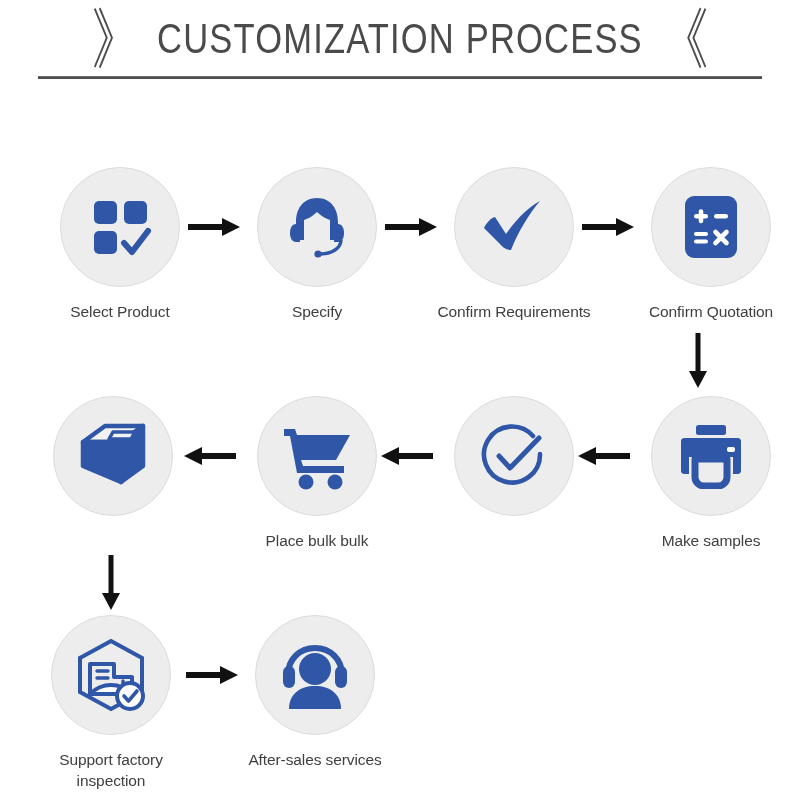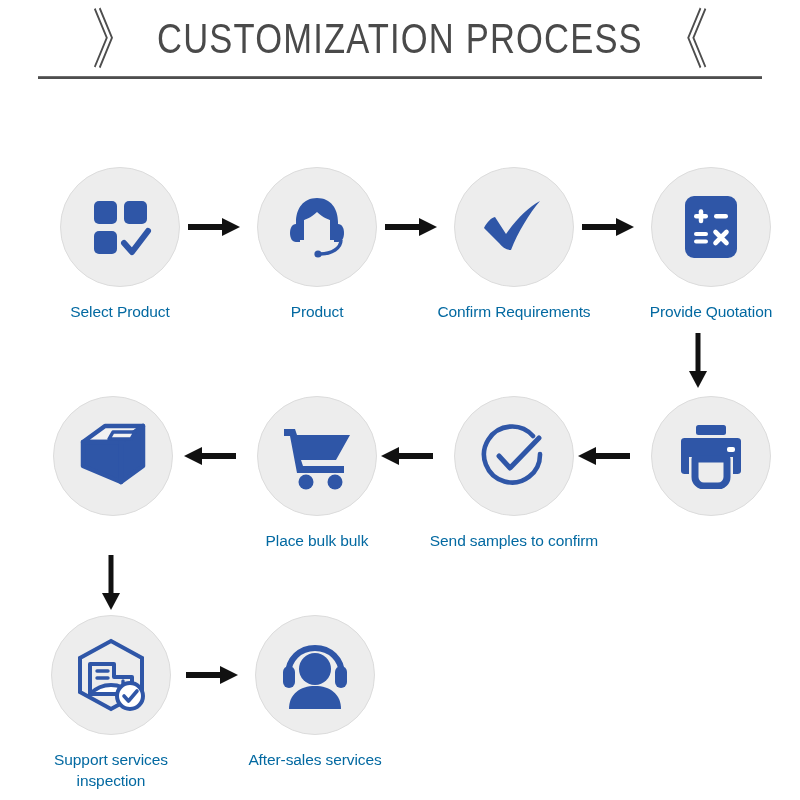--- a/index.html
+++ b/index.html
@@ -79,21 +79,21 @@
     box-sizing: border-box;
     display: flex;
     align-items: center;
     justify-content: center;
   }
   .circle svg { display: block; }
   .node-label {
     margin-top: 14px;
     font-size: 15.5px;
     line-height: 21px;
-    color: #0369a1;
+    color: #404040;
     font-family: "Liberation Sans", sans-serif;
     letter-spacing: -0.1px;
     white-space: pre-line;
   }
 
   
   .arrow-h, .arrow-v {
     position: absolute;
   }
   .arrow-h svg, .arrow-v svg { display: block; }
@@ -136,21 +136,21 @@
     <span>
       <svg width="74" height="74" viewBox="0 0 74 74">
         <path d="M37 8 C23 8 16 19 16 32 L16 46 C16 48 18 50 20 50 L24 50 L24 30 C24 30 31 28 37 22 C43 28 50 30 50 30 L50 50 L54 50 C56 50 58 48 58 46 L58 32 C58 19 51 8 37 8 Z" fill="#2F56A7"></path>
         <path d="M16 34 C12 34 10 38 10 43 C10 48 12 52 16 52 L20 52 L20 34 Z" fill="#2F56A7"></path>
         <path d="M58 34 C62 34 64 38 64 43 C64 48 62 52 58 52 L54 52 L54 34 Z" fill="#2F56A7"></path>
         <path d="M61 50 C61 58 52 64 40 64" fill="none" stroke="#2F56A7" stroke-width="3.4"></path>
         <circle cx="38" cy="64" r="3.6" fill="#2F56A7"></circle>
       </svg>
     </span>
   </div>
-  <div class="node-label">Product</div>
+  <div class="node-label">Specify</div>
 </div>
 
 <div class="arrow-h" style="left:385px; top:215px;">
   <svg width="54" height="24" viewBox="0 0 54 24">
     <path d="M0 12 L38 12" stroke="#111111" stroke-width="6"></path>
     <path d="M34 3 L52 12 L34 21 Z" fill="#111111"></path>
   </svg>
 </div>
 
 <div class="node" style="left:429px; top:167px;">
@@ -178,21 +178,21 @@
         <rect x="6" y="4" width="52" height="62" rx="9" fill="#2F56A7"></rect>
         <rect x="15" y="22" width="14" height="4.5" rx="2.2" fill="#ffffff"></rect>
         <rect x="19.75" y="17.25" width="4.5" height="14" rx="2.2" fill="#ffffff"></rect>
         <rect x="35" y="22" width="14" height="4.5" rx="2.2" fill="#ffffff"></rect>
         <rect x="15" y="40" width="14" height="4" rx="2" fill="#ffffff"></rect>
         <rect x="15" y="47.5" width="14" height="4" rx="2" fill="#ffffff"></rect>
         <path d="M36.5 40 L47.5 51 M47.5 40 L36.5 51" stroke="#ffffff" stroke-width="4.6" stroke-linecap="round"></path>
       </svg>
     </span>
   </div>
-  <div class="node-label">Provide Quotation</div>
+  <div class="node-label">Confirm Quotation</div>
 </div>
 
 <div class="arrow-v" style="left:686px; top:333px;">
   <svg width="24" height="56" viewBox="0 0 24 56">
     <path d="M12 0 L12 40" stroke="#111111" stroke-width="5"></path>
     <path d="M3 38 L12 55 L21 38 Z" fill="#111111"></path>
   </svg>
 </div>
 
 <div class="node" style="left:28px; top:396px;">
@@ -237,41 +237,41 @@
 
 <div class="node" style="left:429px; top:396px;">
   <div class="circle">
     <span>
       <svg width="76" height="76" viewBox="0 0 76 76">
         <path d="M57 18 A28 28 0 1 0 64 36" fill="none" stroke="#2F56A7" stroke-width="4.6" stroke-linecap="round"></path>
         <path d="M23 38 L34 50 L63 20" fill="none" stroke="#2F56A7" stroke-width="5" stroke-linecap="round" stroke-linejoin="round"></path>
       </svg>
     </span>
   </div>
-  <div class="node-label">Send samples to confirm</div>
 </div>
 
 <div class="arrow-h" style="left:576px; top:444px;">
   <svg width="54" height="24" viewBox="0 0 54 24">
     <path d="M54 12 L16 12" stroke="#111111" stroke-width="6"></path>
     <path d="M20 3 L2 12 L20 21 Z" fill="#111111"></path>
   </svg>
 </div>
 
 <div class="node" style="left:626px; top:396px;">
   <div class="circle">
     <span>
       <svg width="72" height="66" viewBox="0 0 72 66">
         <rect x="21" y="2" width="30" height="10" rx="2.5" fill="#2F56A7"></rect>
         <path d="M6 18 C6 16 7.5 15 9.5 15 L62.5 15 C64.5 15 66 16 66 18 L66 48 C66 50 64.5 51 62.5 51 L58 51 L58 34 L14 34 L14 51 L9.5 51 C7.5 51 6 50 6 48 Z" fill="#2F56A7"></path>
         <rect x="52" y="24" width="8" height="5" rx="2" fill="#ffffff"></rect>
         <path d="M20 36 L52 36 L52 54 C52 59 48 63 43 63 L29 63 C24 63 20 59 20 54 Z" fill="none" stroke="#2F56A7" stroke-width="7" stroke-linejoin="round"></path>
       </svg>
     </span>
   </div>
+  <div class="node-label">Make samples</div>
 </div>
 
 <div class="arrow-v" style="left:99px; top:555px;">
   <svg width="24" height="56" viewBox="0 0 24 56">
     <path d="M12 0 L12 40" stroke="#111111" stroke-width="5"></path>
     <path d="M3 38 L12 55 L21 38 Z" fill="#111111"></path>
   </svg>
 </div>
 
 <div class="node" style="left:26px; top:615px;">
@@ -281,21 +281,21 @@
         <path d="M39 5 L70 22 L70 56 L39 73 L8 56 L8 22 Z" fill="none" stroke="#2F56A7" stroke-width="4"></path>
         <path d="M18 28 L18 58 L60 58 L60 41 L42 41 L42 28 Z" fill="none" stroke="#2F56A7" stroke-width="4" stroke-linejoin="round"></path>
         <path d="M25 35 L36 35 M25 42 L36 42" stroke="#2F56A7" stroke-width="3.4" stroke-linecap="round"></path>
         <path d="M51 45 L51 53" stroke="#2F56A7" stroke-width="3.4" stroke-linecap="round"></path>
         <path d="M18 58 C30 46 48 46 60 58 Z" fill="#ffffff" stroke="#2F56A7" stroke-width="4" stroke-linejoin="round"></path>
         <circle cx="58" cy="60" r="13" fill="#ffffff" stroke="#2F56A7" stroke-width="4"></circle>
         <path d="M52 60 L56.5 65 L65 55" fill="none" stroke="#2F56A7" stroke-width="3.6" stroke-linecap="round" stroke-linejoin="round"></path>
       </svg>
     </span>
   </div>
-  <div class="node-label">Support services
+  <div class="node-label">Support factory
 inspection</div>
 </div>
 
 <div class="arrow-h" style="left:186px; top:663px;">
   <svg width="54" height="24" viewBox="0 0 54 24">
     <path d="M0 12 L38 12" stroke="#111111" stroke-width="6"></path>
     <path d="M34 3 L52 12 L34 21 Z" fill="#111111"></path>
   </svg>
 </div>
 

